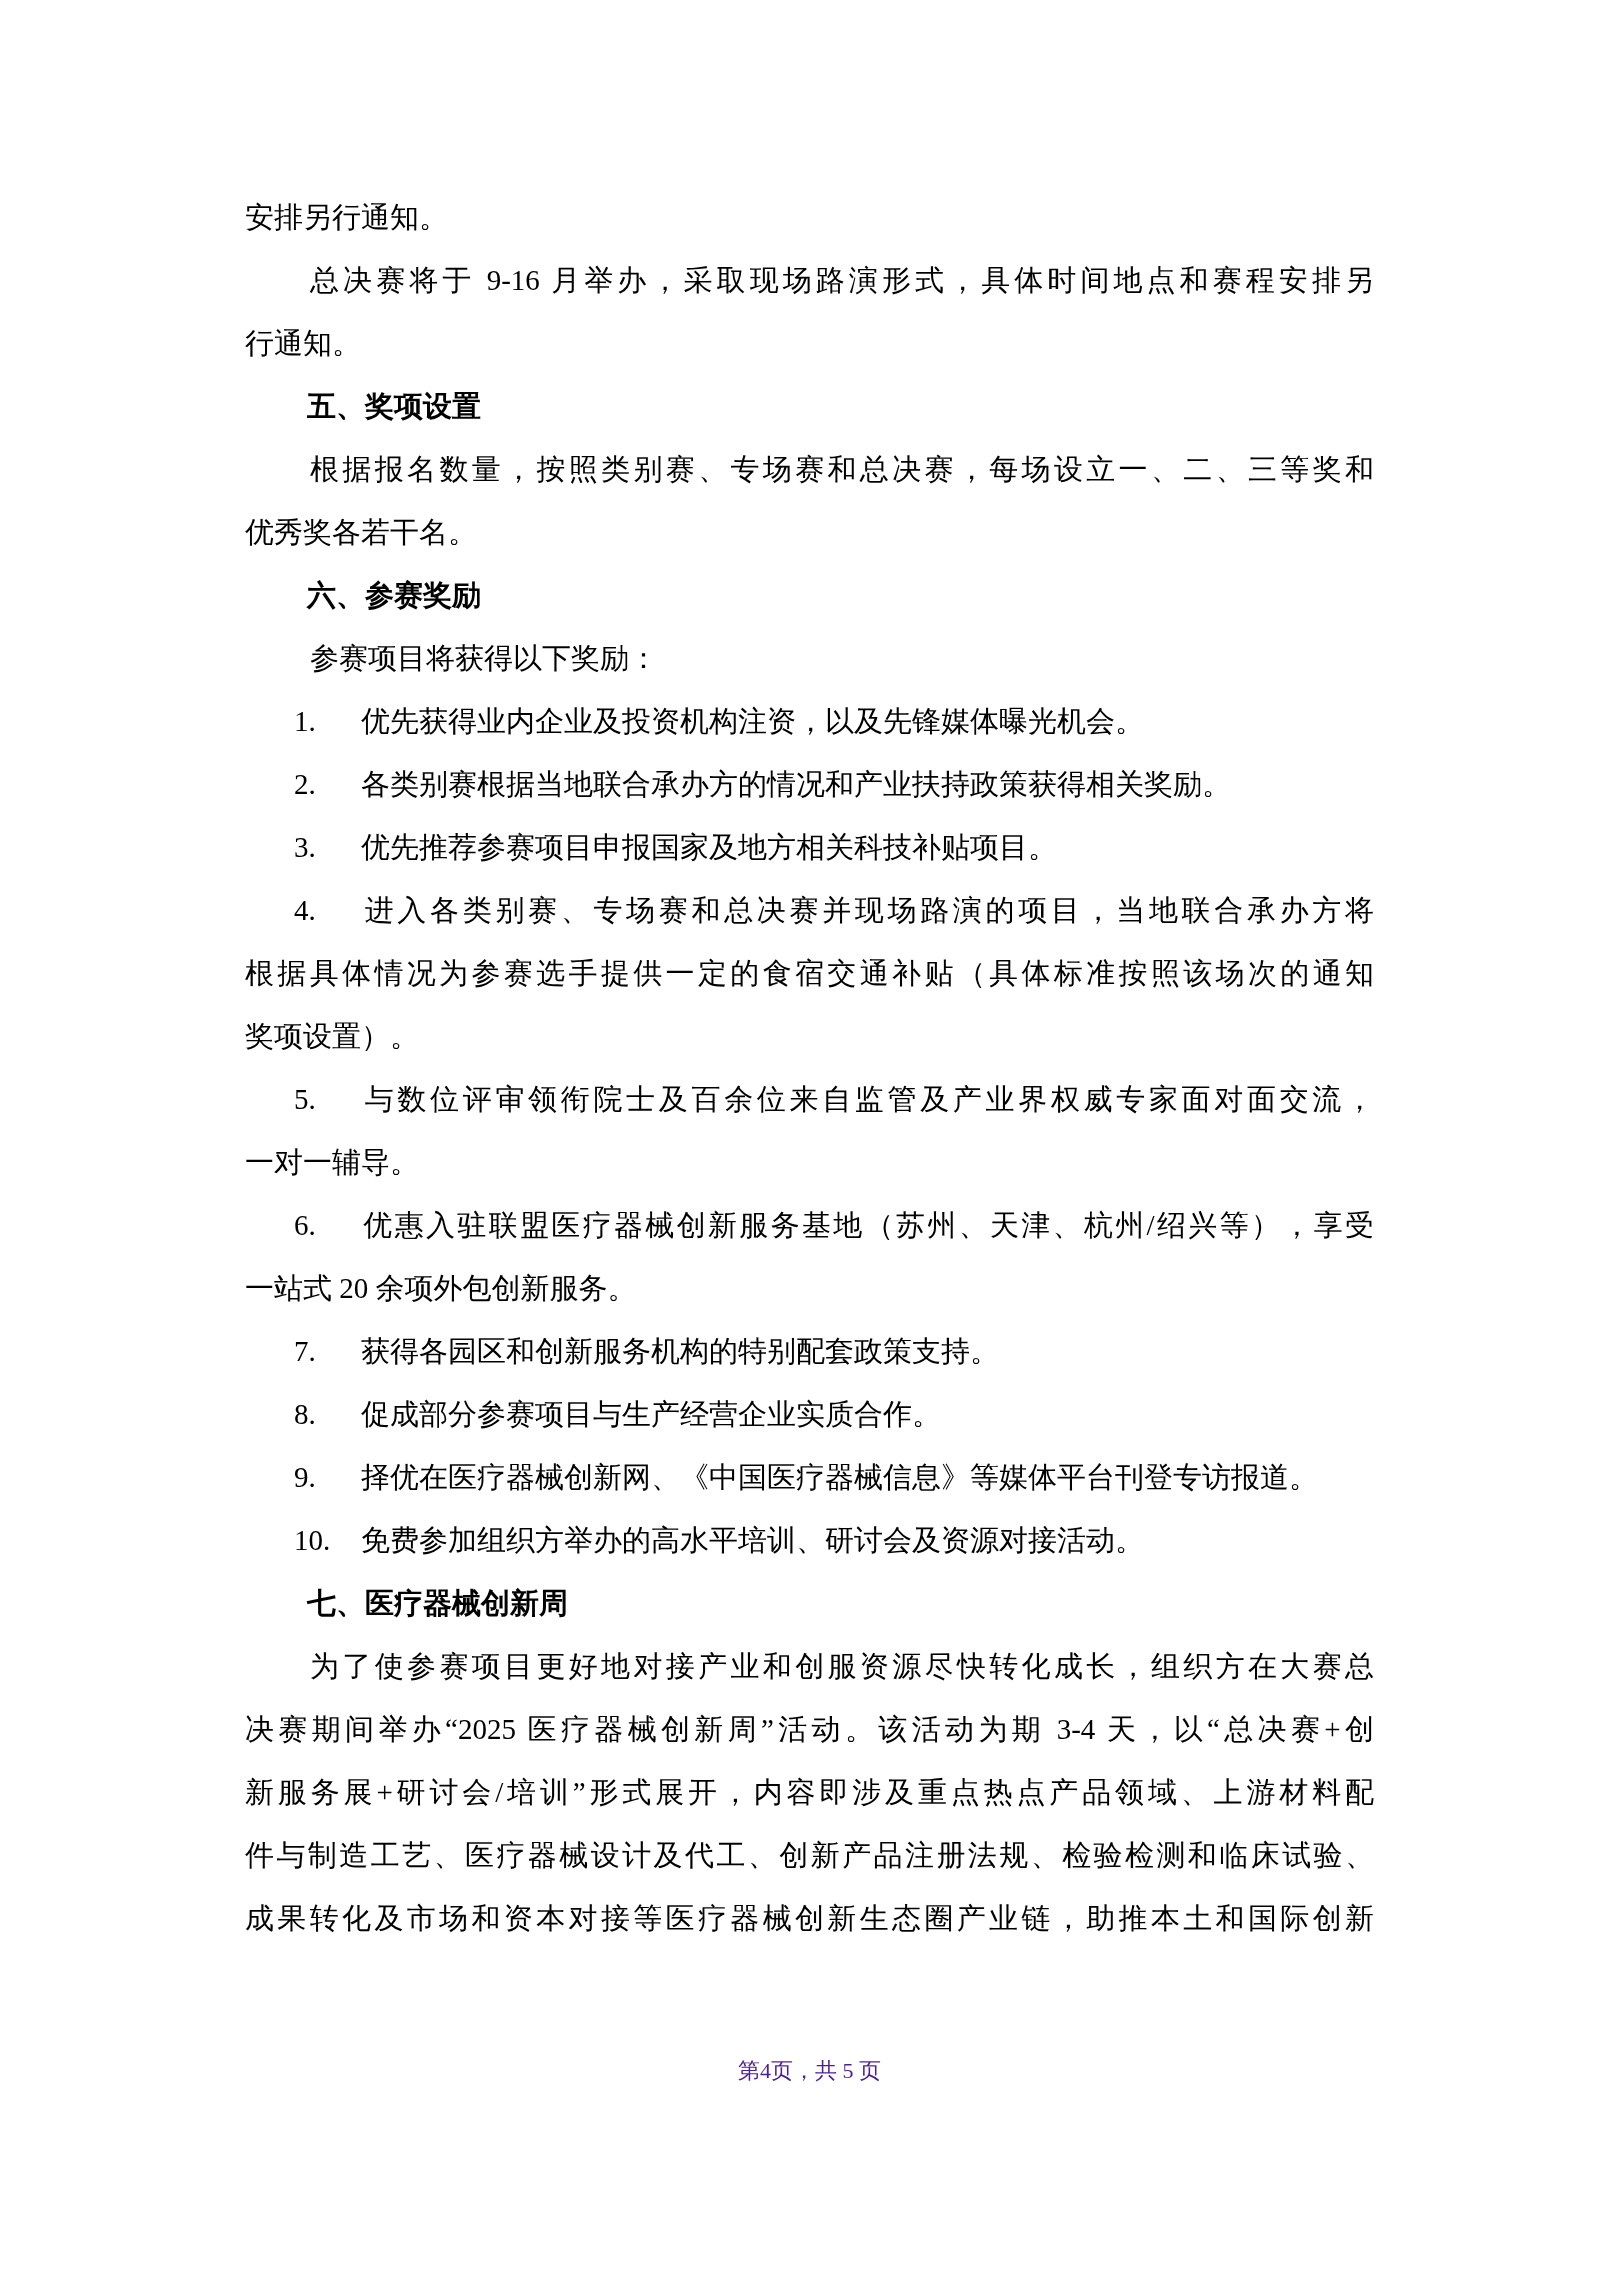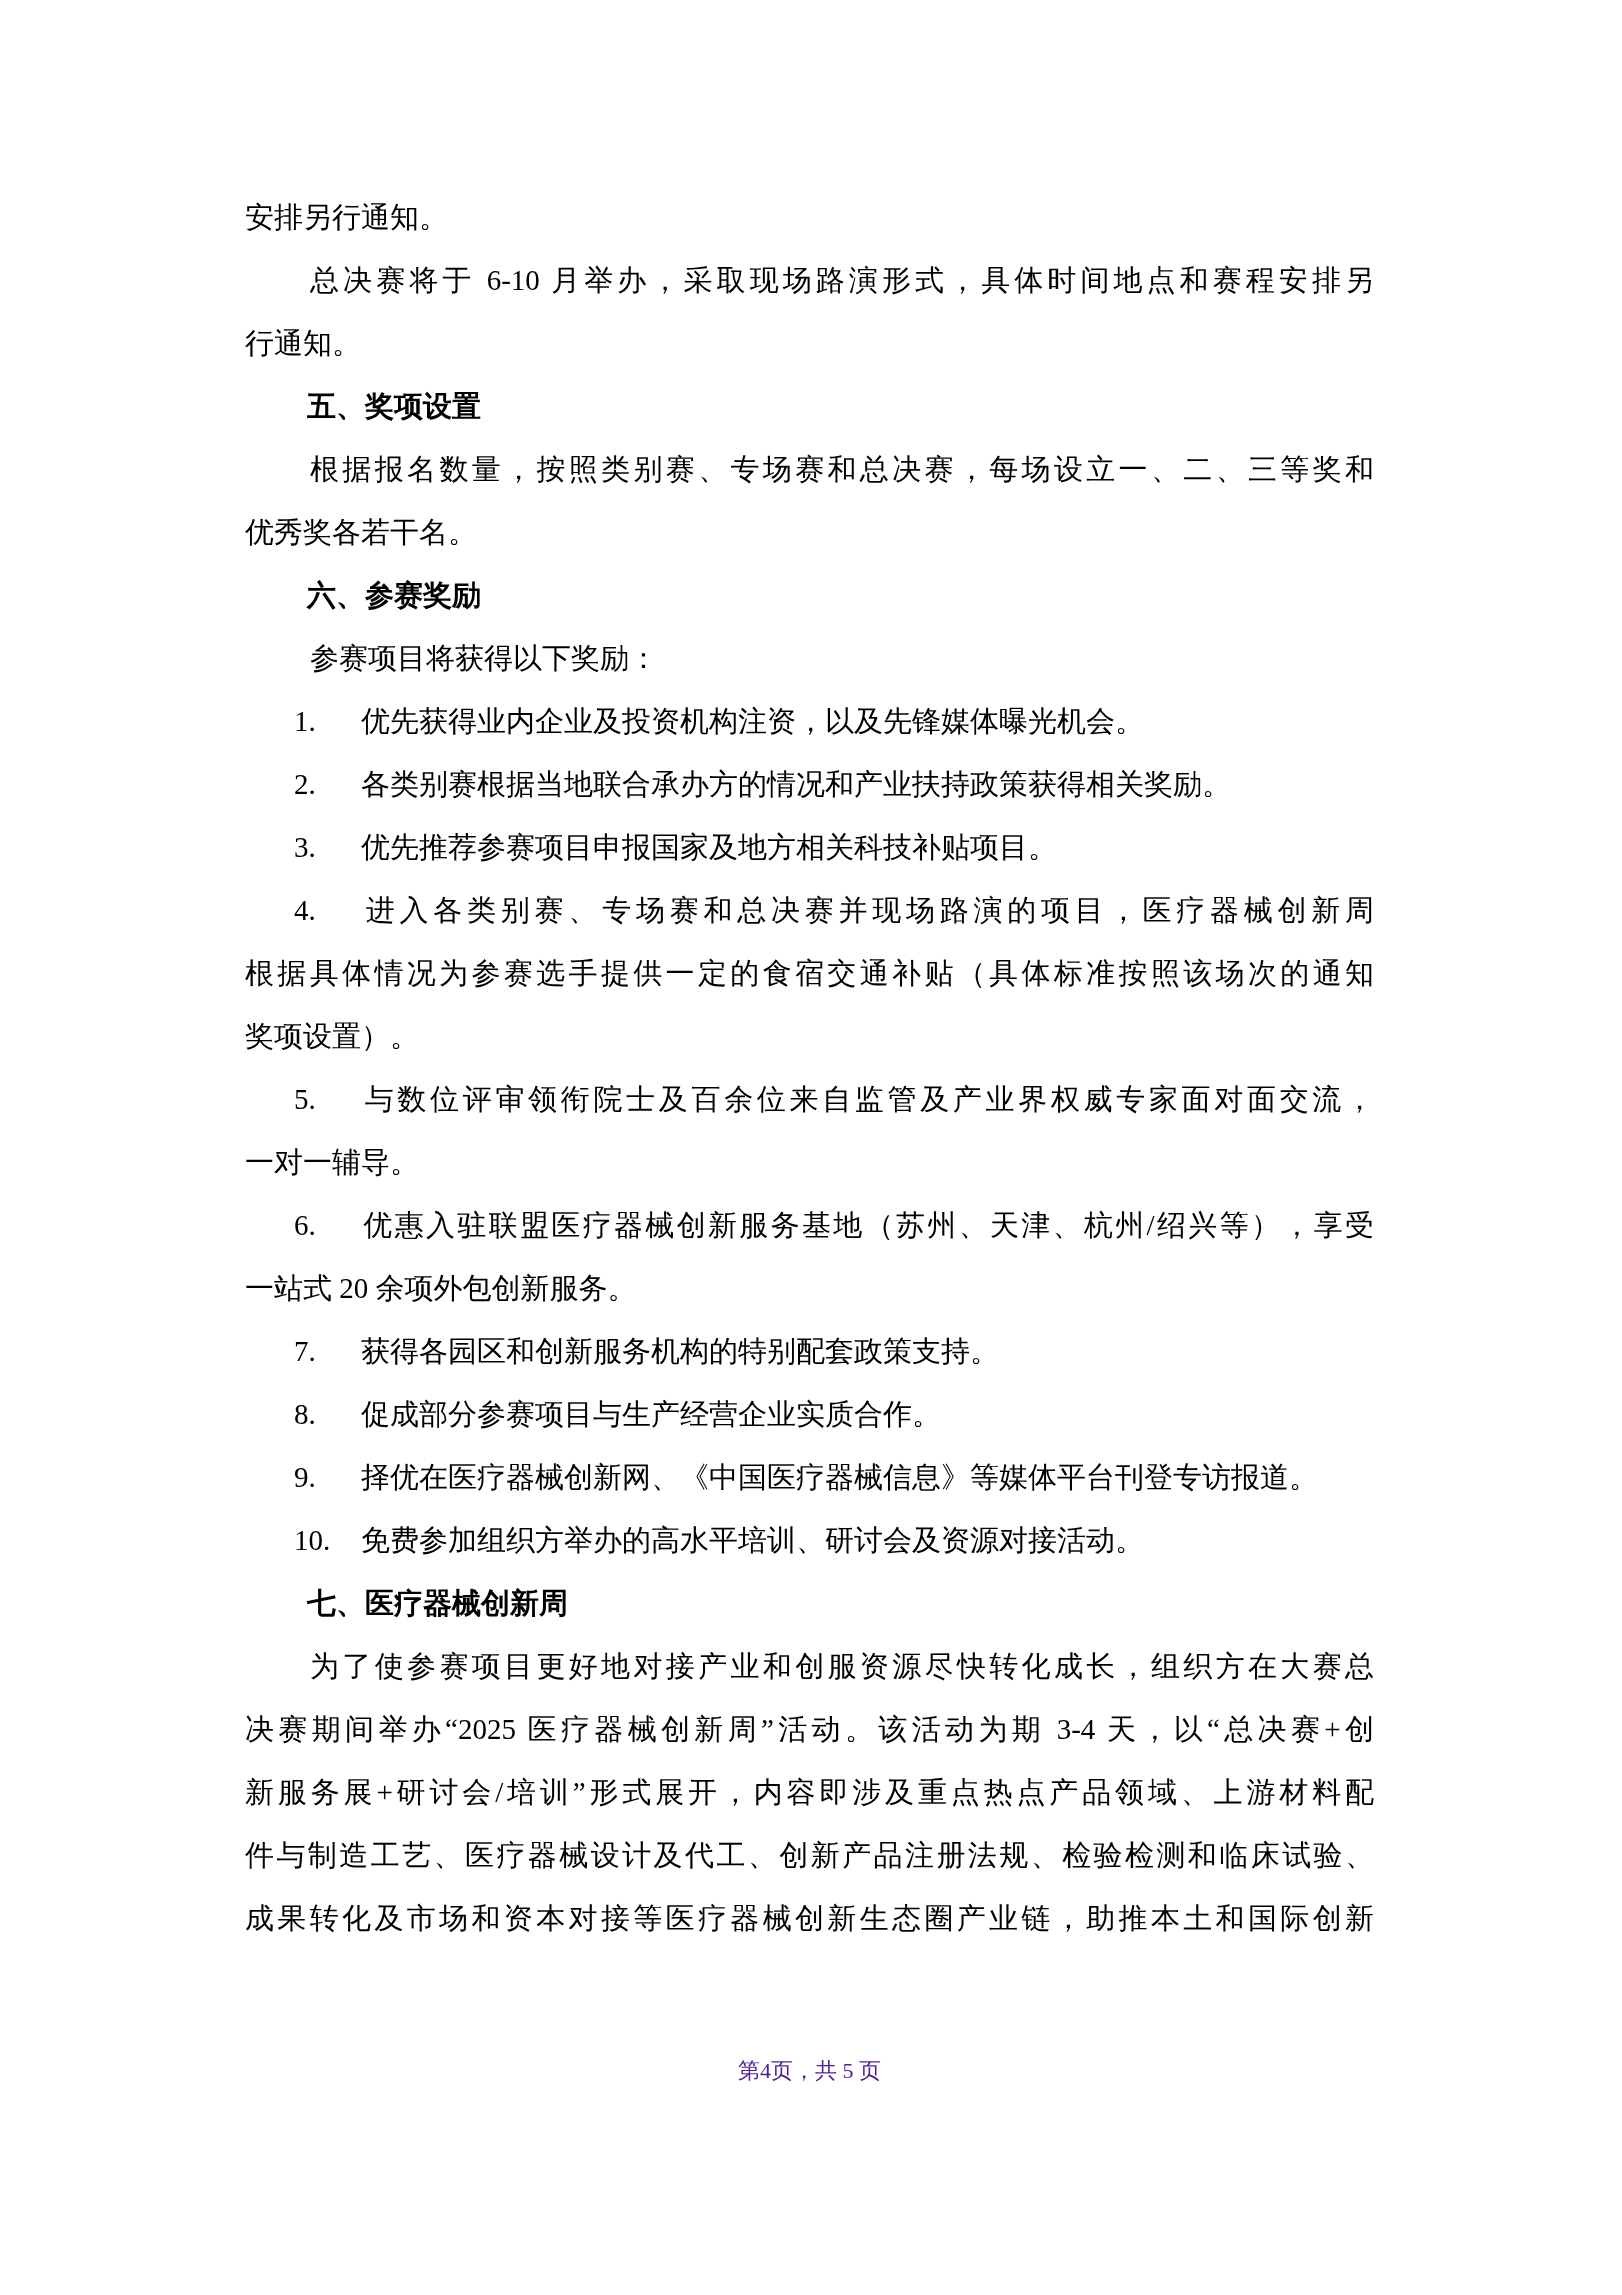--- a/index.html
+++ b/index.html
@@ -51,31 +51,31 @@
     font-family:"Liberation Serif","DejaVu Serif",serif;
     color:#4c1d95;
   }
 </style>
 </head>
 <body>
 
 <div class="page">
   <main class="doc">
       <div class="line left"><span>安排另行通知。</span></div>
-      <div class="line ind-first justify"><span>总决赛将于 6-10 月举办，采取现场路演形式，具体时间地点和赛程安排另</span></div>
+      <div class="line ind-first justify"><span>总决赛将于 9-16 月举办，采取现场路演形式，具体时间地点和赛程安排另</span></div>
       <div class="line left"><span>行通知。</span></div>
       <div class="line heading ind-h left"><span>五、奖项设置</span></div>
       <div class="line ind-first justify"><span>根据报名数量，按照类别赛、专场赛和总决赛，每场设立一、二、三等奖和</span></div>
       <div class="line left"><span>优秀奖各若干名。</span></div>
       <div class="line heading ind-h left"><span>六、参赛奖励</span></div>
       <div class="line ind-first left"><span>参赛项目将获得以下奖励：</span></div>
       <div class="line ind-li left"><span class="num">1.</span><span>优先获得业内企业及投资机构注资，以及先锋媒体曝光机会。</span></div>
       <div class="line ind-li left"><span class="num">2.</span><span>各类别赛根据当地联合承办方的情况和产业扶持政策获得相关奖励。</span></div>
       <div class="line ind-li left"><span class="num">3.</span><span>优先推荐参赛项目申报国家及地方相关科技补贴项目。</span></div>
-      <div class="line ind-li justify"><span class="num">4.</span><span>进入各类别赛、专场赛和总决赛并现场路演的项目，医疗器械创新周</span></div>
+      <div class="line ind-li justify"><span class="num">4.</span><span>进入各类别赛、专场赛和总决赛并现场路演的项目，当地联合承办方将</span></div>
       <div class="line justify"><span>根据具体情况为参赛选手提供一定的食宿交通补贴（具体标准按照该场次的通知</span></div>
       <div class="line left"><span>奖项设置）。</span></div>
       <div class="line ind-li justify"><span class="num">5.</span><span>与数位评审领衔院士及百余位来自监管及产业界权威专家面对面交流，</span></div>
       <div class="line left"><span>一对一辅导。</span></div>
       <div class="line ind-li justify"><span class="num">6.</span><span>优惠入驻联盟医疗器械创新服务基地（苏州、天津、杭州/绍兴等），享受</span></div>
       <div class="line left"><span>一站式 20 余项外包创新服务。</span></div>
       <div class="line ind-li left"><span class="num">7.</span><span>获得各园区和创新服务机构的特别配套政策支持。</span></div>
       <div class="line ind-li left"><span class="num">8.</span><span>促成部分参赛项目与生产经营企业实质合作。</span></div>
       <div class="line ind-li left"><span class="num">9.</span><span>择优在医疗器械创新网、《中国医疗器械信息》等媒体平台刊登专访报道。</span></div>
       <div class="line ind-li left"><span class="num">10.</span><span>免费参加组织方举办的高水平培训、研讨会及资源对接活动。</span></div>

